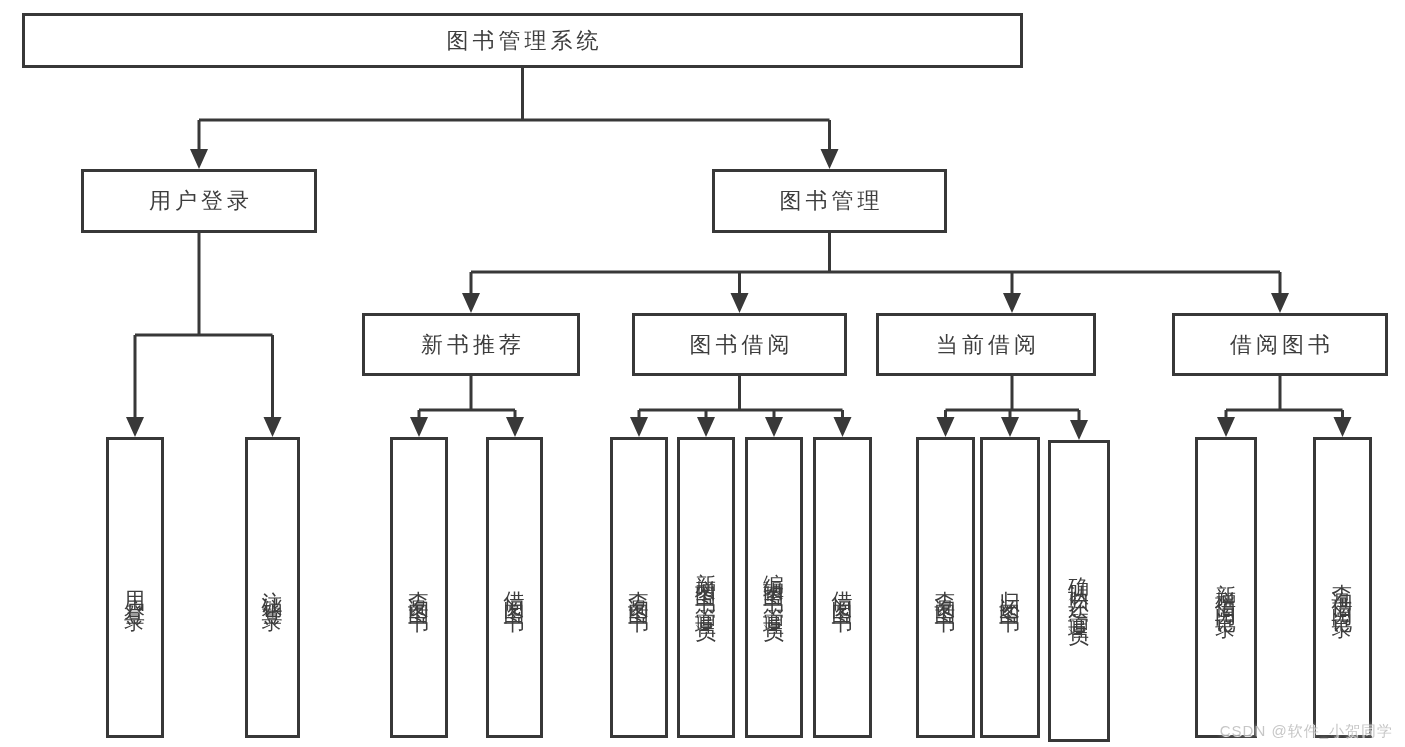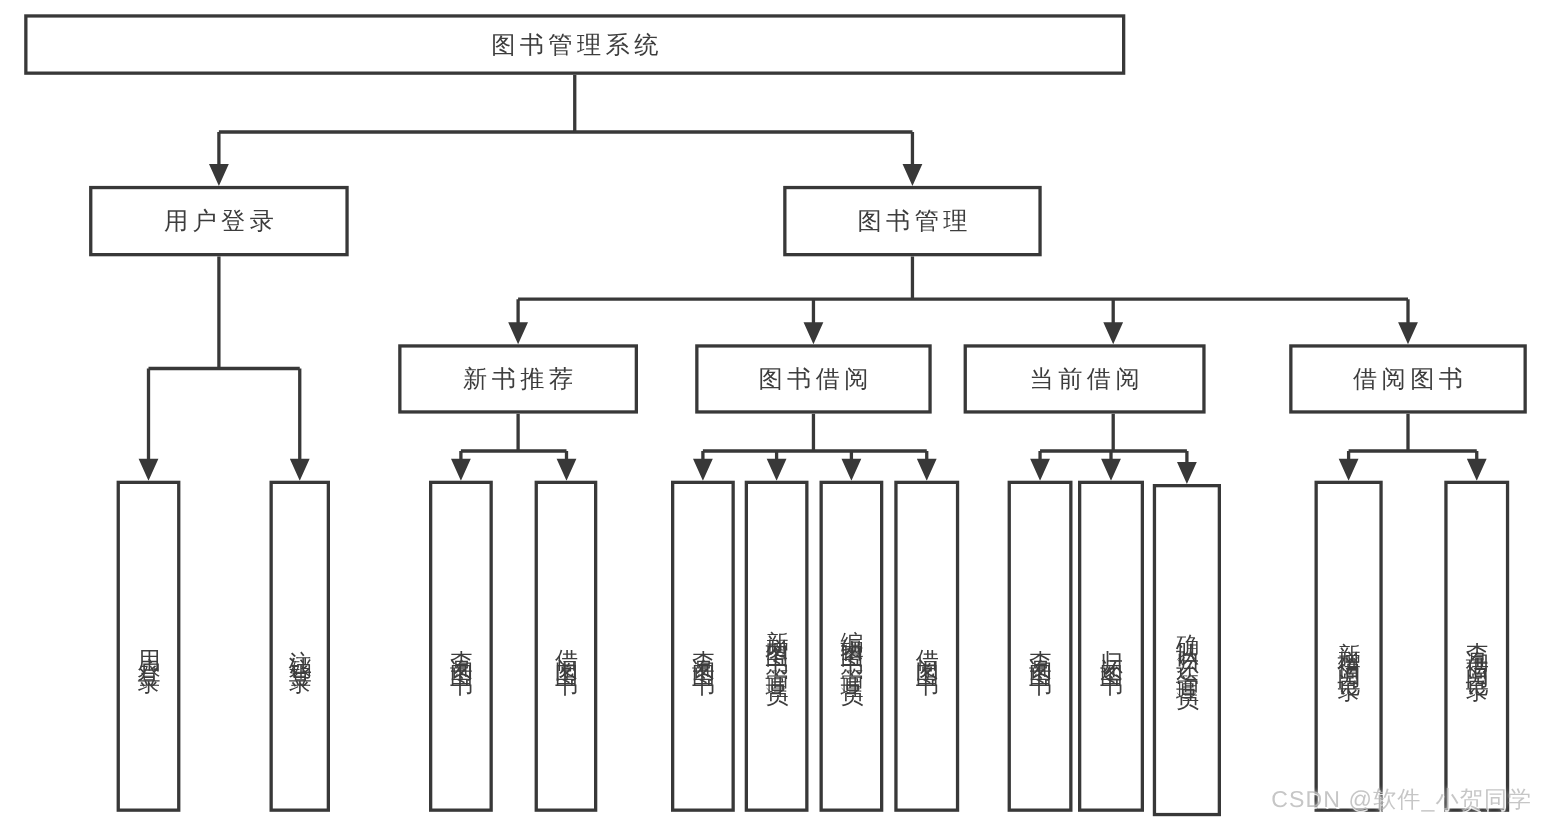--- a/index.html
+++ b/index.html
@@ -17,21 +17,21 @@
     position:absolute;box-sizing:border-box;border:3px solid var(--line);
     background:var(--bg);color:var(--text);display:flex;align-items:center;justify-content:center;
   }
   .hbox{font-size:22px;letter-spacing:4px;text-indent:4px;white-space:nowrap;}
   .vbox{
     font-size:21px;letter-spacing:7px;line-height:1;
     writing-mode:vertical-rl;text-orientation:mixed;white-space:nowrap;
   }
   .watermark{
     position:absolute;right:12px;bottom:6px;z-index:5;
-    color:var(--watermark);font-size:21px;letter-spacing:1px;opacity:.85;
+    color:var(--watermark);font-size:15px;letter-spacing:1px;opacity:.85;
     text-shadow:1px 1px 0 #ffffff, 0 0 4px #ffffff;white-space:nowrap;text-align:right;
   }
 </style>
 </head>
 <body>
 
 <div id="stage">
 
   <svg id="wires" viewBox="0 0 1405 747" xmlns="http://www.w3.org/2000/svg">
 

